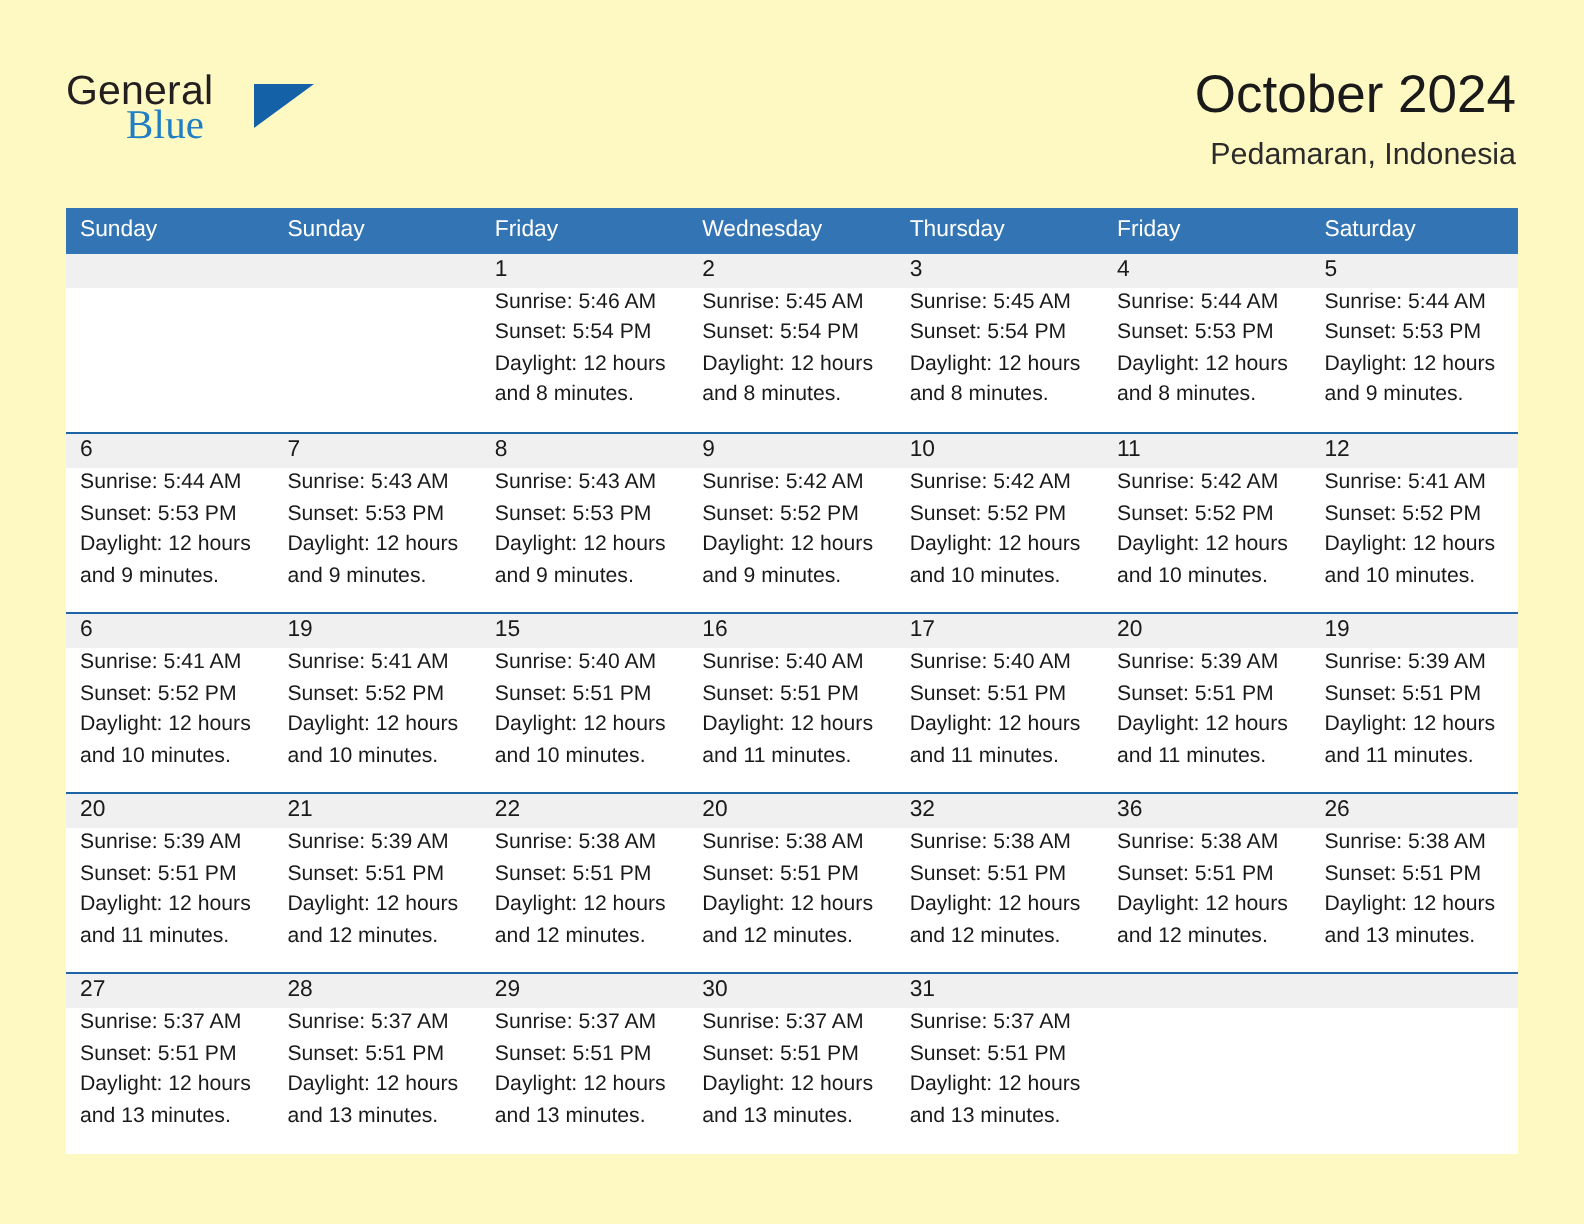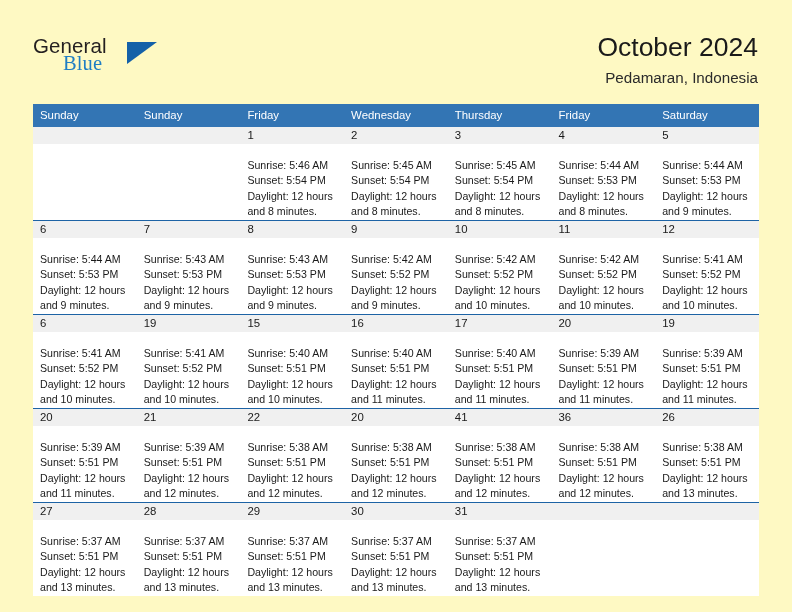--- a/index.html
+++ b/index.html
@@ -117,21 +117,21 @@
 
   .day-num-band {
     background: #f0f0f0;
     height: 17px;
     padding: 1px 0 0 7px;
     font-size: 11.4px;
     color: #1a1a1a;
     line-height: 1.35;
   }
   .day-body {
-    padding: 14px 6px 0 7px;
+    padding: 0 6px 0 7px;
     font-size: 10.6px;
     line-height: 1.465;
     color: #1a1a1a;
   }
   .day-body div { white-space: nowrap; }
 
   td.empty .day-num-band { color: transparent; }
 </style>
 </head>
 <body>
@@ -402,21 +402,21 @@
             <td class="day">
               <div class="day-num-band">20</div>
               <div class="day-body">
                 <div>Sunrise: 5:38 AM</div>
                 <div>Sunset: 5:51 PM</div>
                 <div>Daylight: 12 hours</div>
                 <div>and 12 minutes.</div>
               </div>
             </td>
             <td class="day">
-              <div class="day-num-band">41</div>
+              <div class="day-num-band">32</div>
               <div class="day-body">
                 <div>Sunrise: 5:38 AM</div>
                 <div>Sunset: 5:51 PM</div>
                 <div>Daylight: 12 hours</div>
                 <div>and 12 minutes.</div>
               </div>
             </td>
             <td class="day">
               <div class="day-num-band">36</div>
               <div class="day-body">

